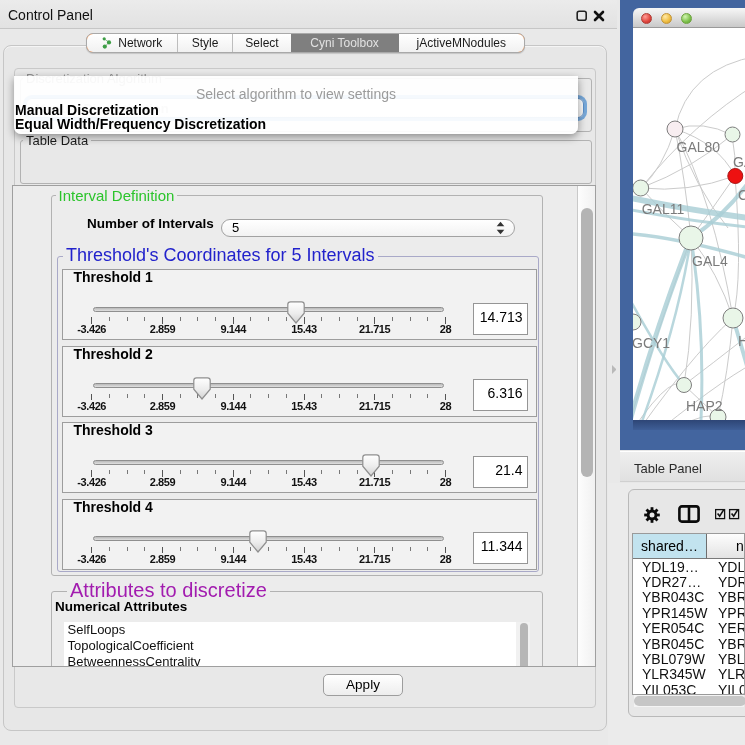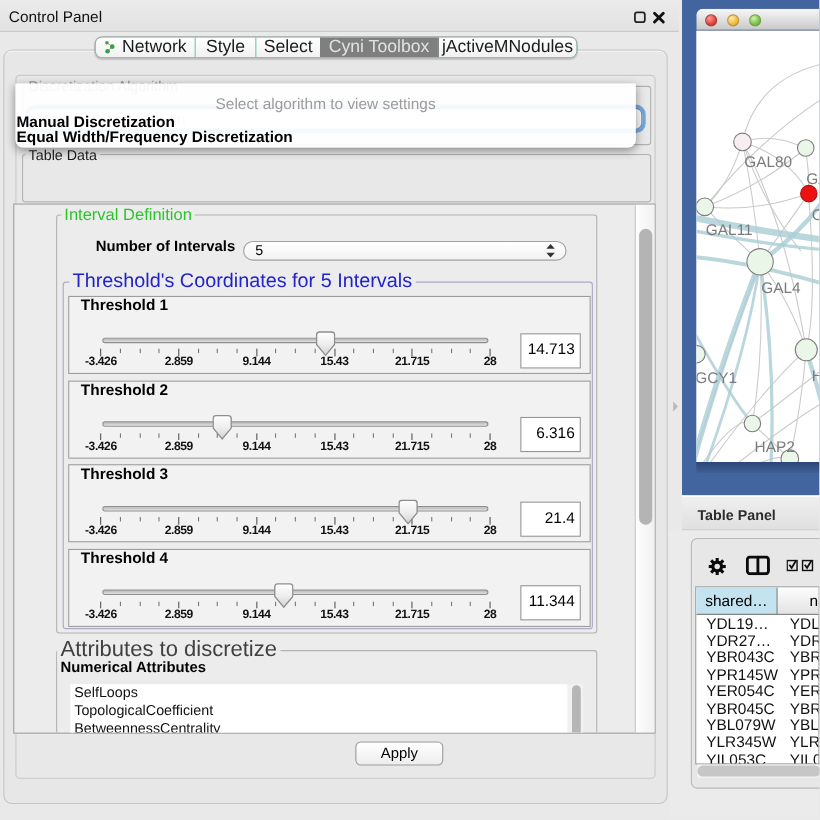--- a/index.html
+++ b/index.html
@@ -10,23 +10,23 @@
 #cpwin{left:0;top:0;width:620px;height:745px;background:#e9e9e9;}
 #titlebar{left:0;top:0;width:617px;height:29px;
 background:linear-gradient(#ebebeb,#e2e2e2);border-bottom:1px solid #c6c6c6;}
 #titlebar .t{position:absolute;left:8px;top:7px;font-size:14px;color:#111;}
 .wicon{position:absolute;top:10px;}
 #outerpanel{left:3px;top:45px;width:604px;height:686px;background:#e7e7e7;
 border:1px solid #c6c6c6;border-radius:8px;box-shadow:inset 0 1px 0 #f5f5f5;}
 #innerpanel{left:14px;top:68px;width:582px;height:640px;background:#e8e8e8;
 border:1px solid #c9c9c9;border-radius:4px;}
 
-.tabbar{display:flex;border:1px solid #a9a9a9;border-radius:7px;background:#5eead4;
-overflow:hidden;font-size:16px;color:#1a1a1a;
-box-shadow:0 1px 1px rgba(0,0,0,.15);align-items:center;}
+.tabbar{display:flex;border:1px solid #a9a9a9;border-radius:7px;background:#f97316;
+overflow:hidden;font-size:12px;color:#1a1a1a;
+box-shadow:0 1px 1px rgba(0,0,0,.15);}
 .tabbar .tab{display:flex;align-items:center;justify-content:center;
 border-left:1px solid #bdbdbd;background:linear-gradient(#ffffff,#f1f1f1);
 white-space:nowrap;}
 .tabbar .tab:first-child{border-left:none;}
 .tabbar .tab.sel{background:#7f7f7f;color:#e2e2e2;border-left-color:#7f7f7f;}
 .tabbar .tab.sel+.tab{border-left-color:#7f7f7f;}
 
 .group{position:absolute;border:1px solid #b2b2b2;border-radius:3px;}
 .glabel{position:absolute;background:#e8e8e8;padding:0 3px;font-size:13px;color:#1c1c1c;}
 
@@ -72,21 +72,21 @@
 #netwin{left:620px;top:0;width:125px;height:450px;background:#43659f;}
 #nettitle{left:13px;top:8px;width:112px;height:20px;
 background:linear-gradient(#f7f7f7,#c9c9c9);border-radius:6px 0 0 0;
 border-bottom:1px solid #9a9a9a;}
 .tl{position:absolute;top:4.5px;width:11px;height:11px;border-radius:50%;}
 #netcanvas{left:13px;top:28px;width:112px;height:392px;background:#fff;overflow:hidden;}
 #netshade{left:13px;top:420px;width:112px;height:10px;background:linear-gradient(rgba(10,18,50,.38),rgba(10,18,50,.08));}
 
 #tpbar{left:620px;top:451px;width:125px;height:31px;
 background:linear-gradient(#efefef,#e0e0e0);border-top:1px solid #fff;
-border-bottom:1px solid #d0d0d0;font-weight:bold;}
+border-bottom:1px solid #d0d0d0;}
 #tpbar .t{position:absolute;left:14px;top:9px;font-size:13px;color:#2b2b2b;}
 #tpanelbg{left:608px;top:483px;width:137px;height:262px;background:#ebebeb;}
 #tcard{left:628px;top:489px;width:132px;height:228px;background:#e7e7e7;
 border:1px solid #b9b9b9;border-radius:6px;}
 #ttable{left:632px;top:533px;width:113px;height:162px;background:#fff;
 border:1px solid #9a9a9a;overflow:hidden;font-size:14px;}
 .th1{position:absolute;left:0;top:0;width:74px;height:24.5px;background:#c2e3ef;
 border-right:1px solid #6e6e6e;border-bottom:1px solid #7a7a7a;
 text-align:center;line-height:24px;color:#000;}
 .th2{position:absolute;left:74px;top:0;width:39px;height:24.5px;
@@ -304,21 +304,21 @@
                 <stop offset="0" stop-color="#ffffff"></stop>
                 <stop offset=".55" stop-color="#ececec"></stop>
                 <stop offset="1" stop-color="#d2d2d2"></stop>
               </linearGradient>
             </defs>
             <path d="M3.5 0.8 H14.5 Q17.2 0.8 17.2 3.5 V12.2 L9 22 L0.8 12.2 V3.5 Q0.8 0.8 3.5 0.8 Z" fill="url(#tg)" stroke="#8e8e8e" stroke-width="1.2"></path>
           </svg></div>
 <div class="vbox">11.344</div>
 </div>
 <div class="group" style="left:38px;top:404.5px;width:492px;height:100px;"></div>
-<div class="glabel" style="left:39px;top:392.5px;color:#404040;background:#ececec;font-size:20px;">Attributes to discretize</div>
+<div class="glabel" style="left:54px;top:392.5px;color:#a21caf;background:#ececec;font-size:20px;">Attributes to discretize</div>
 <div class="abs" style="left:42px;top:413px;font-size:13.5px;font-weight:bold;color:#000;">Numerical Attributes</div>
 <div class="abs" id="numlist" style="left:51px;top:436px;width:452px;height:45px;background:#fff;font-size:13px;overflow:hidden;">
         <div style="padding-left:3.5px;height:16px;line-height:16px;">SelfLoops</div>
         <div style="padding-left:3.5px;height:16px;line-height:16px;">TopologicalCoefficient</div>
         <div style="padding-left:3.5px;height:16px;line-height:16px;">BetweennessCentrality</div>
       </div>
 <div class="abs" style="left:503px;top:436px;width:13.5px;height:45px;background:#f1f1f1;"></div>
 <div class="abs" style="left:507px;top:437px;width:8px;height:44px;background:#b6b6b6;border-radius:4px 4px 0 0;"></div>
 <div class="abs" id="vsbar">
         <div class="abs" id="vthumb"></div>

